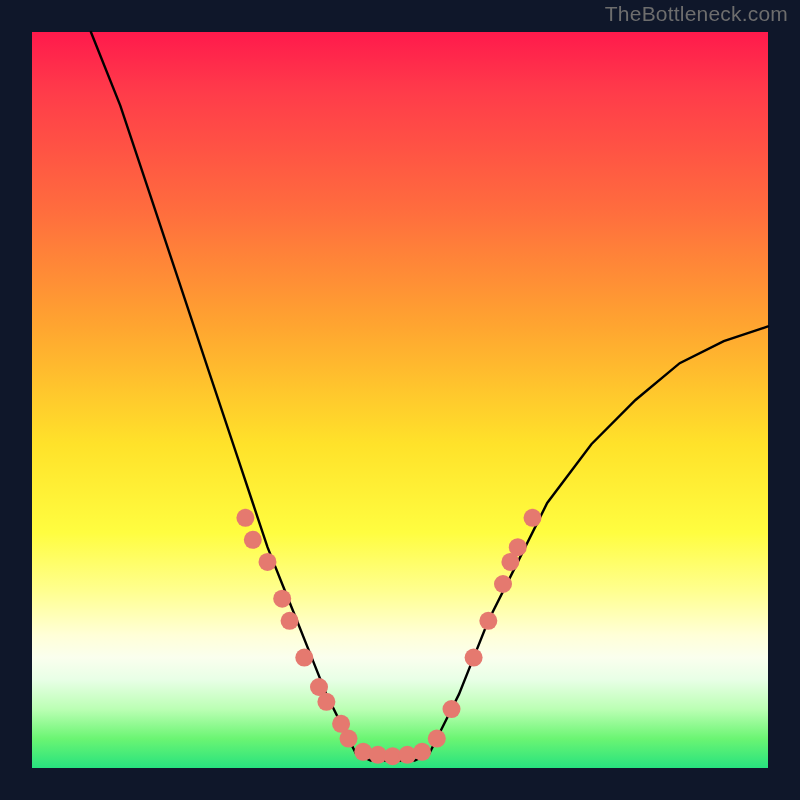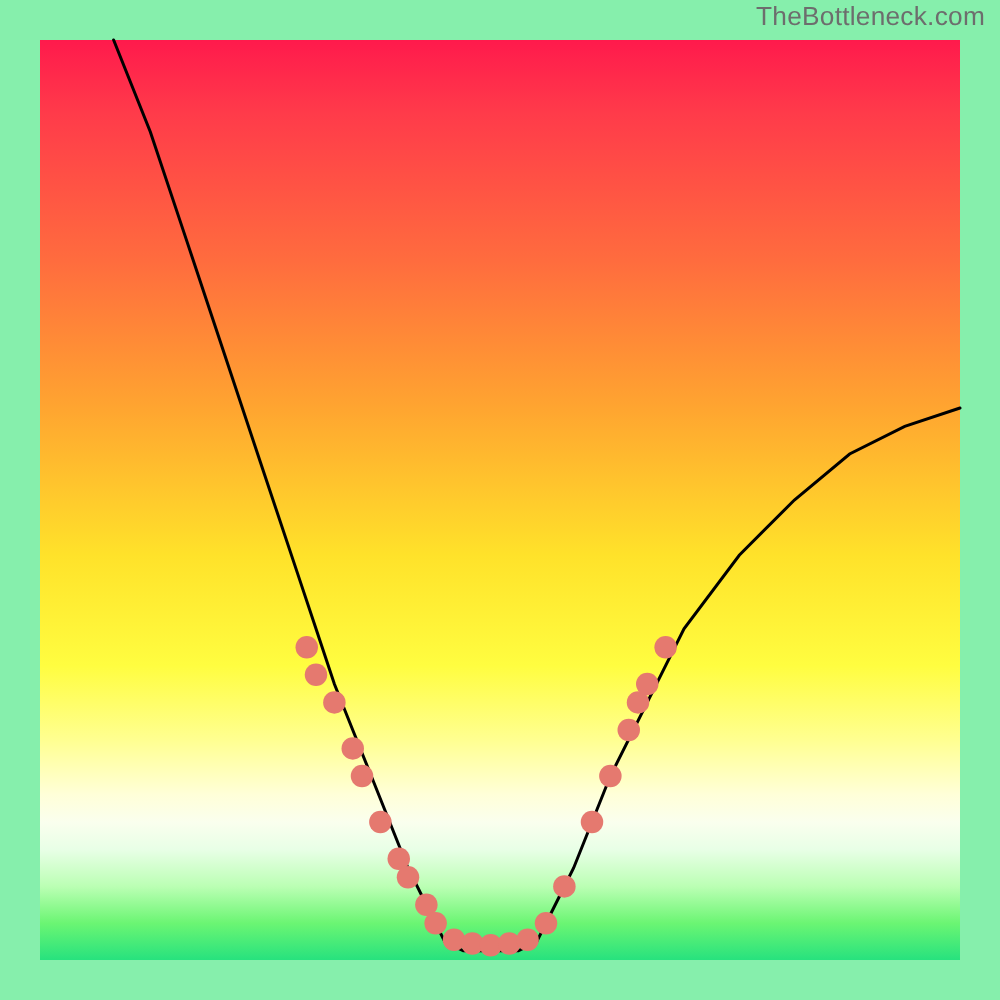--- a/index.html
+++ b/index.html
@@ -7,21 +7,21 @@
     padding: 0;
     width: 800px;
     height: 800px;
     overflow: hidden;
     background: #000;
     font-family: Arial, Helvetica, sans-serif;
   }
   .outer {
     width: 800px;
     height: 800px;
-    background: #86efac;
+    background: #0f172a;
     position: relative;
   }
   .plot {
     position: absolute;
     left: 32px;
     top: 32px;
     width: 736px;
     height: 736px;
     background: linear-gradient(to bottom,
       #ff1a4c 0%,

